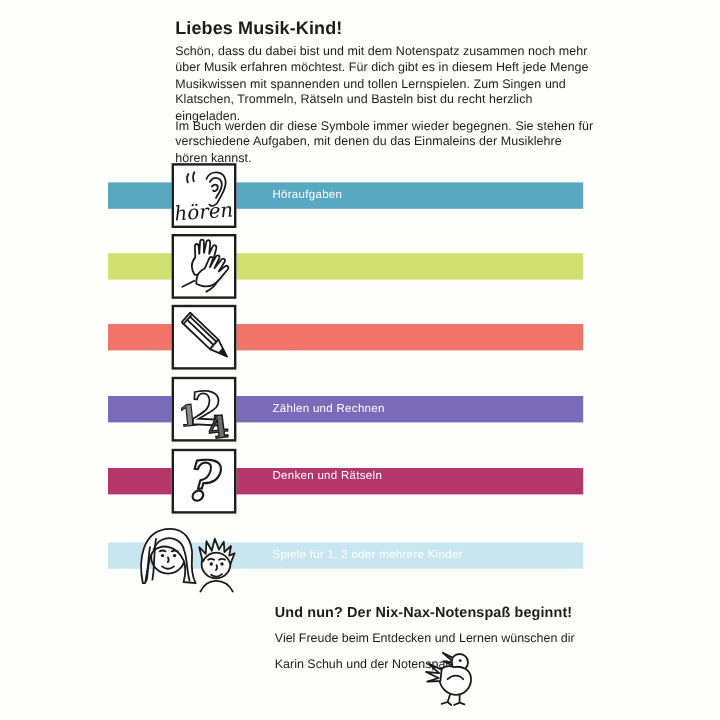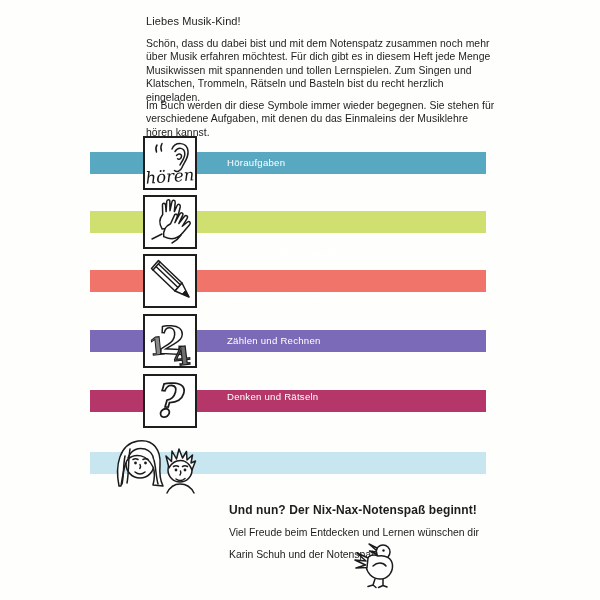--- a/index.html
+++ b/index.html
@@ -9,21 +9,21 @@
     font-family: "Liberation Sans", sans-serif;
     color: #1c1c1c;
     position: relative;
     overflow: hidden;
   }
   .page { position: absolute; inset: 0; background: #fefefd; }
 
   
   .intro-title {
     position: absolute; left: 146px; top: 15px; width: 350px;
-    font-size: 11px; font-weight: normal; letter-spacing: 0.1px;
+    font-size: 15px; font-weight: bold; letter-spacing: 0.1px;
   }
   .intro-p {
     position: absolute; left: 146px; width: 350px;
     font-size: 10.4px; line-height: 13.4px; letter-spacing: 0.05px;
   }
   .p1 { top: 37px; }
   .p2 { top: 99px; }
 
   
   .band { position: absolute; left: 90px; width: 396px; height: 22px; z-index: 1; }
@@ -89,20 +89,21 @@
   <div class="band band-3" style="background-color: rgb(241, 116, 106);"></div>
   <div class="band band-4" style="background-color: rgb(123, 106, 184);"></div>
   <div class="band band-5" style="background-color: rgb(181, 54, 104);"></div>
   <div class="band band-6" style="background-color: rgb(200, 230, 239);"></div>
 
   <div class="band-label lbl-1">Höraufgaben</div>
   <div class="band-label lbl-2">Klatschen oder Trommeln</div>
   <div class="band-label lbl-3">Malen und Schreiben</div>
   <div class="band-label lbl-4">Zählen und Rechnen</div>
   <div class="band-label lbl-5">Denken und Rätseln</div>
+  <div class="band-label lbl-6">Spiele für 1, 2 oder mehrere Kinder</div>
 
   <div class="icon-box box-1">
     <svg viewBox="0 0 50 50">
       <g class="sketch" stroke-width="1.6">
         <path d="M12 7 Q10 10 11.5 14"></path>
         <path d="M17 5.5 Q15 9 16.5 13"></path>
         <path d="M27 11 C30 3.5 42 3.5 43 13 C43.8 20 39 24.5 37 29.5 C35.4 33.5 31.5 34.5 29.5 32.5"></path>
         <path d="M30 13.5 C33 8.5 39.5 9.5 39.8 15.5 C40 20.5 36.5 23.5 35 27"></path>
         <path d="M31.5 17.5 C34 14.5 37.3 16.2 36.3 19.2 C35.6 21.2 33.6 21.8 32.6 20.8"></path>
       </g>

